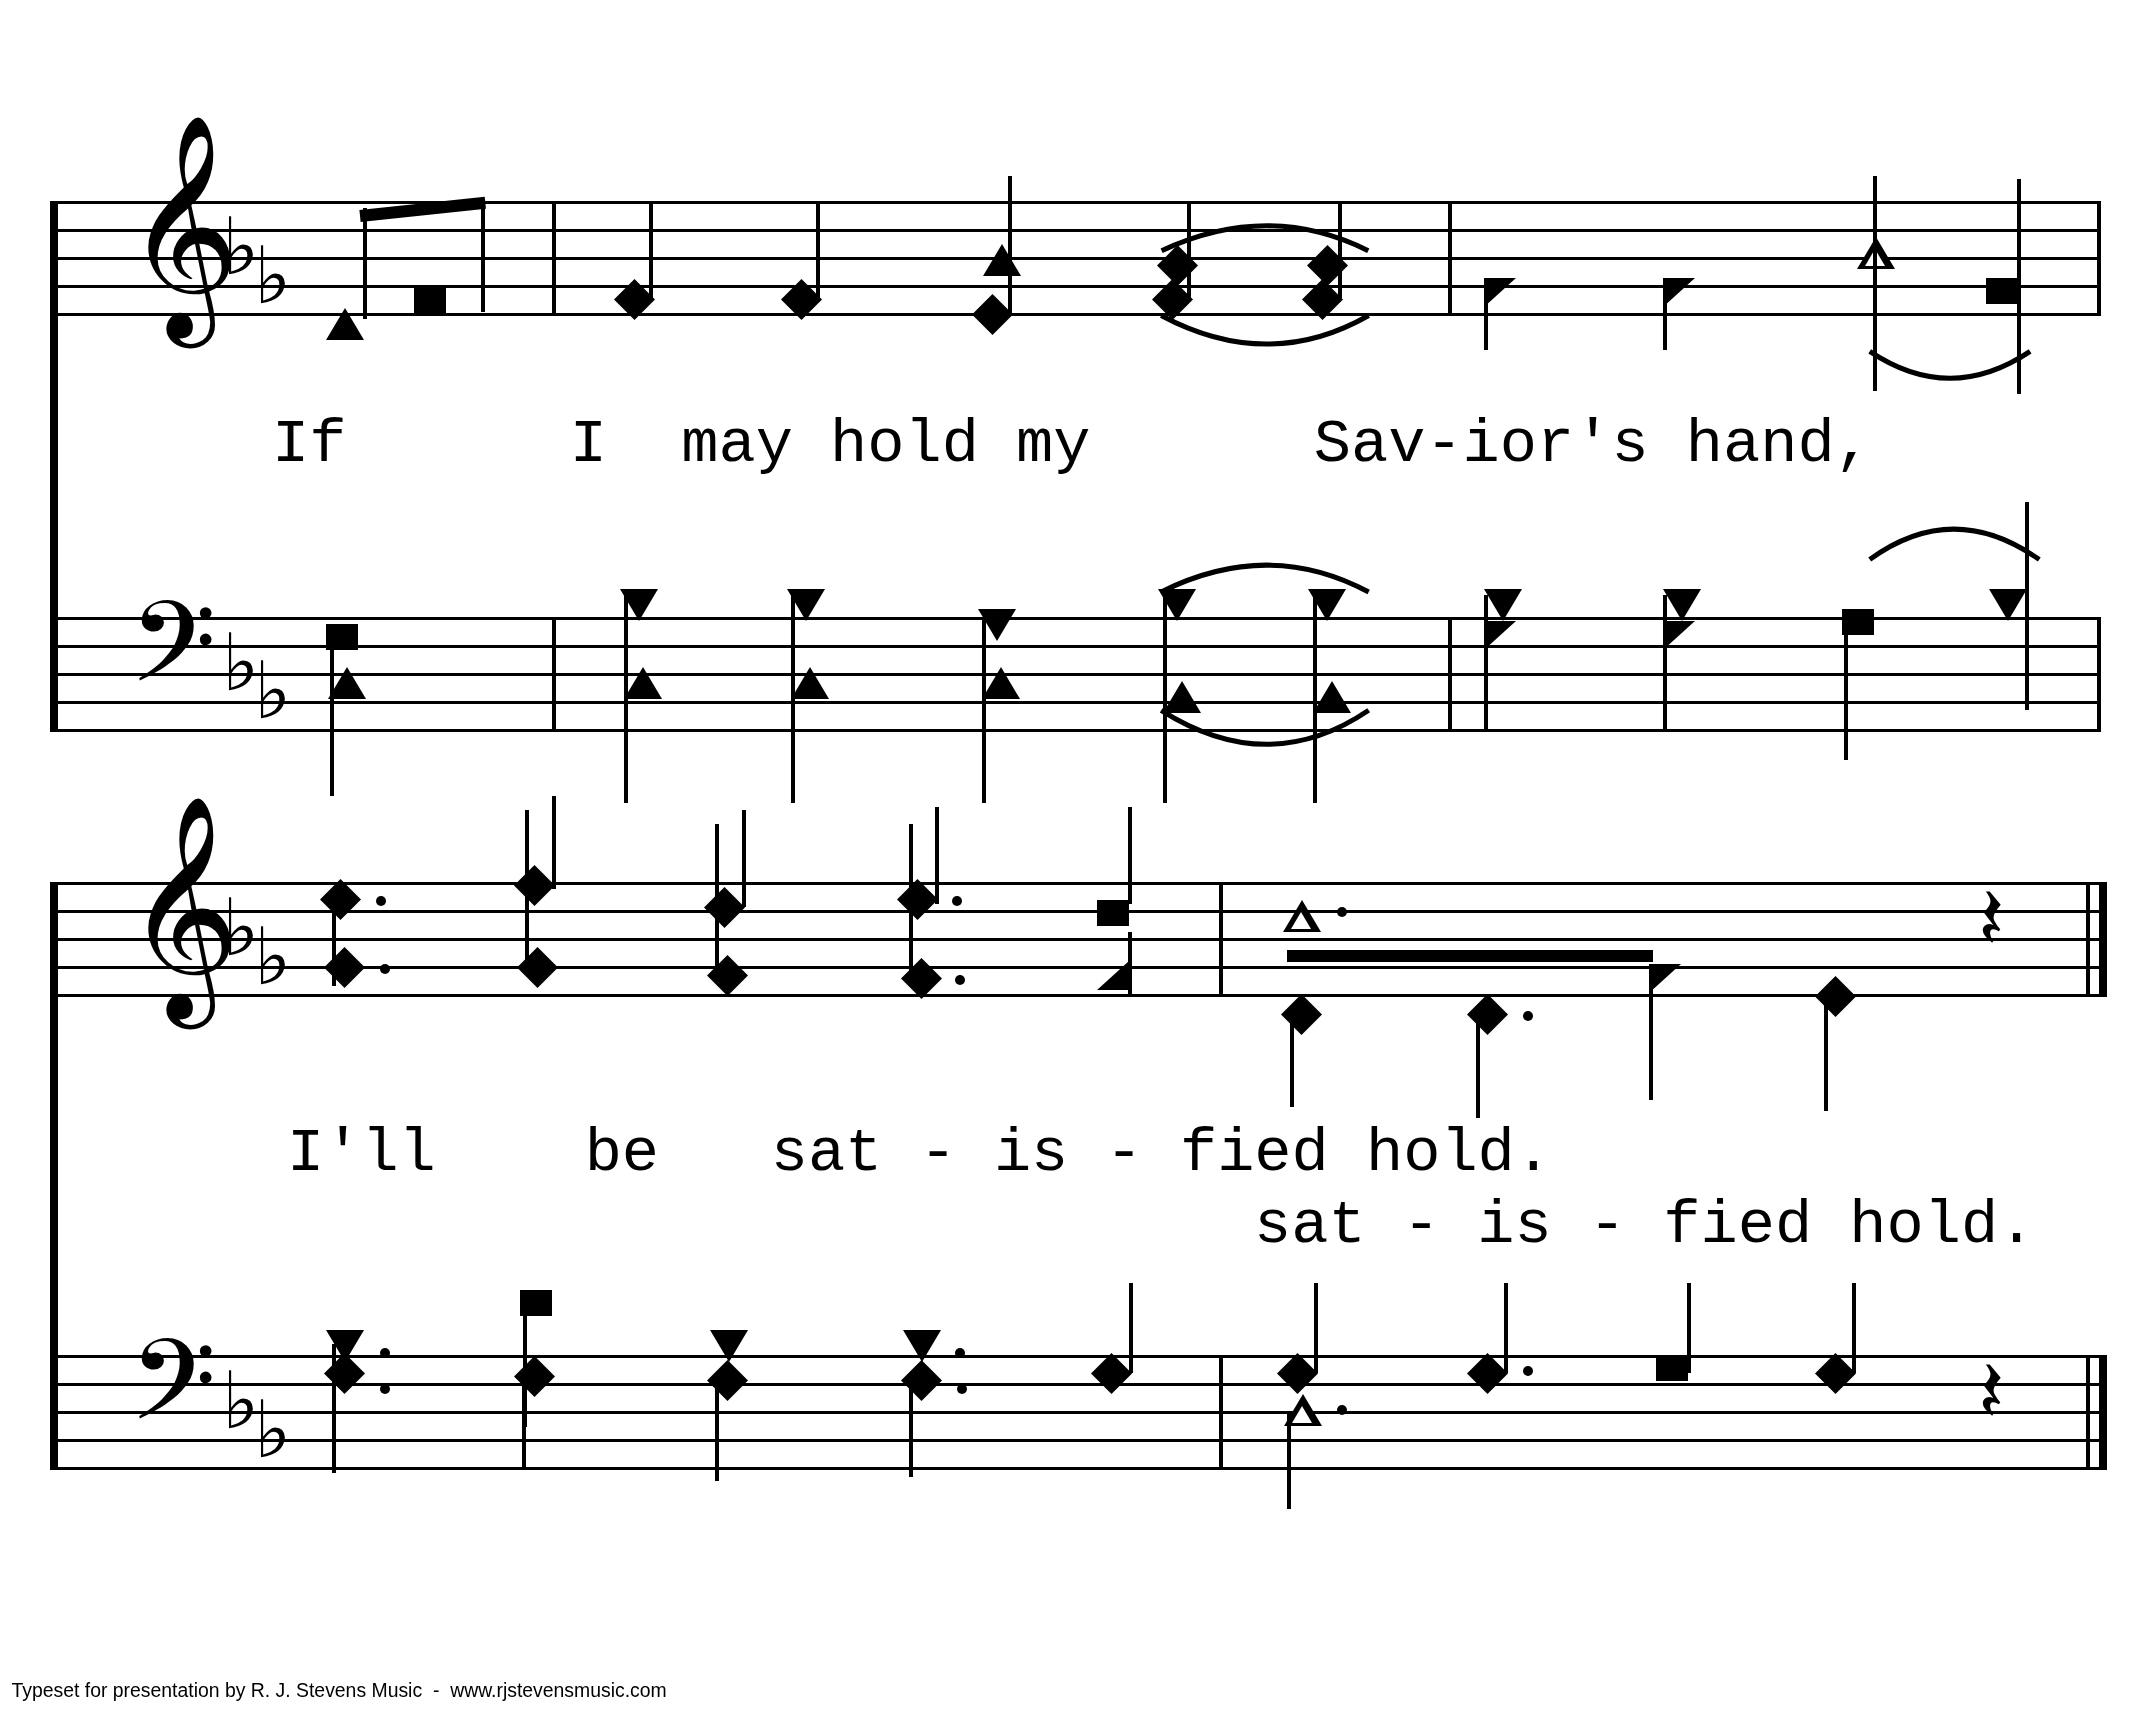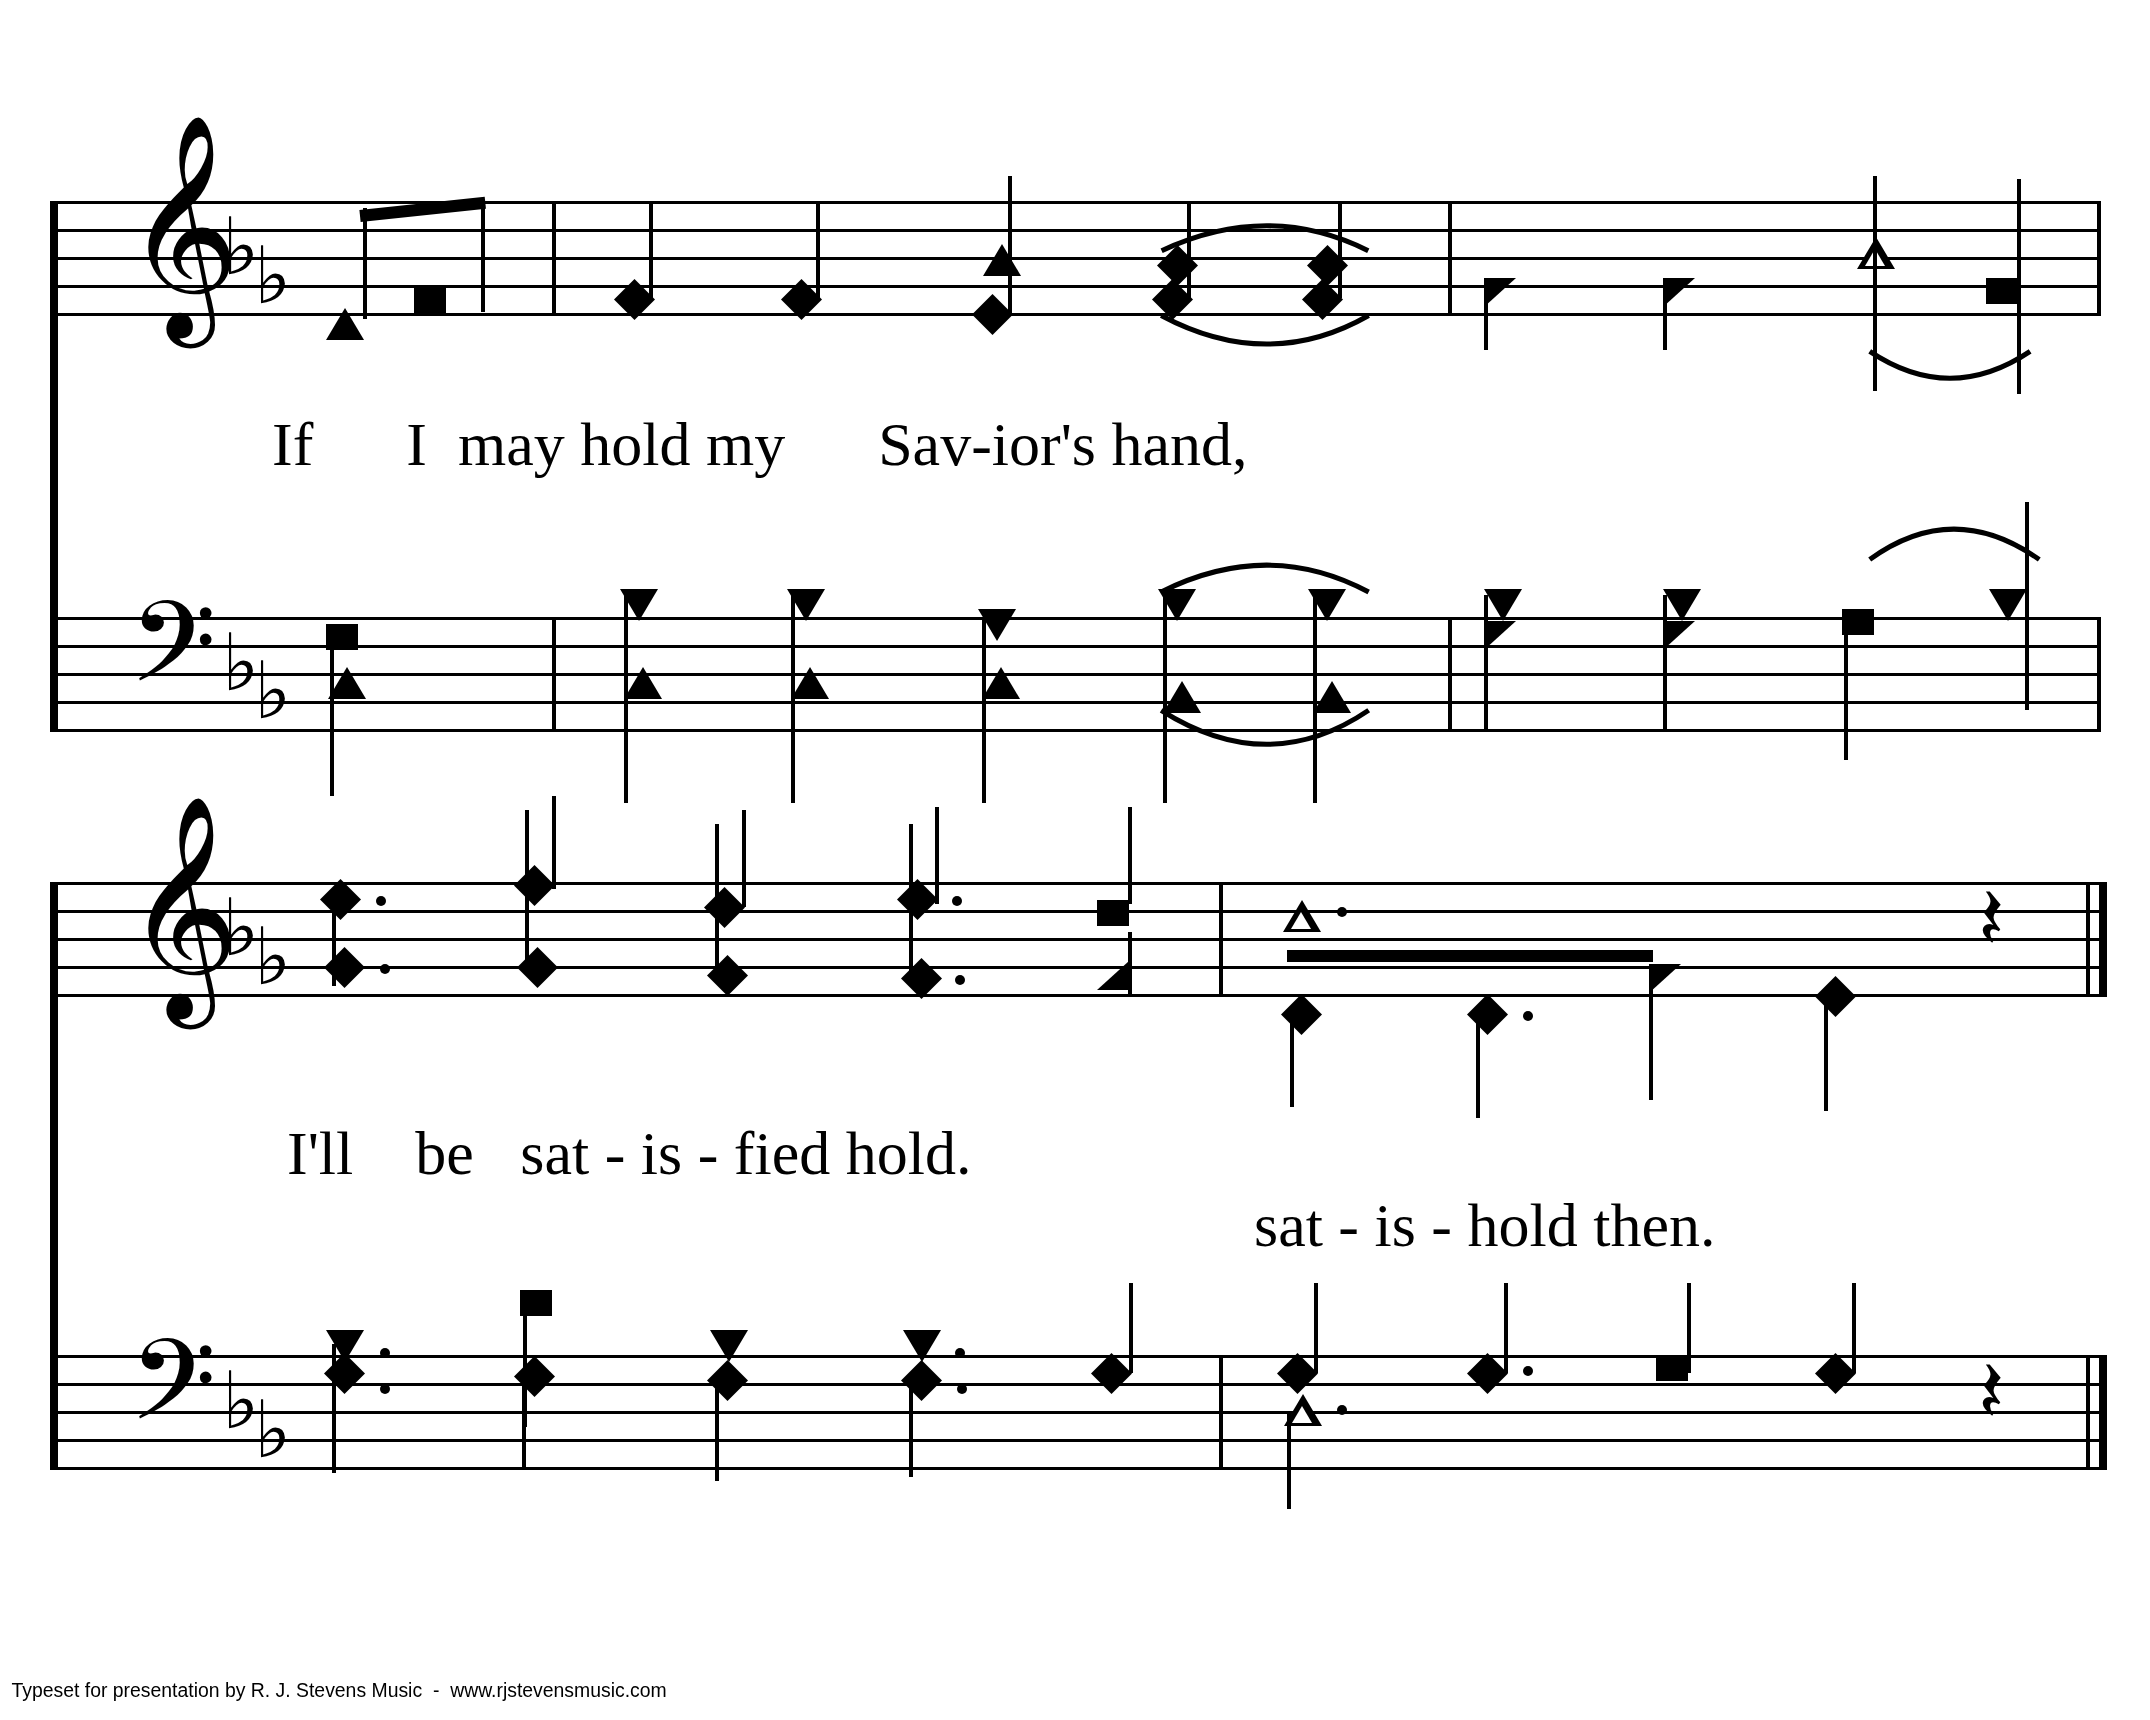--- a/index.html
+++ b/index.html
@@ -169,21 +169,21 @@
     line-height: 1;
     color: #000;
   }
 
   
   .slur { position: absolute; }
 
   
   .lyric {
     position: absolute;
-    font-family: Liberation Serif, serif;
+    font-family: Liberation Mono, monospace;
     font-size: 62px;
     color: #000;
     white-space: pre;
   }
 
   
   .footer {
     position: absolute;
     left: 11.5px;
     bottom: 18.6px;
@@ -401,21 +401,21 @@
     <div class="stem" style="left:1774px; top:993px; height:118px;"></div>
 
     <div class="beam" style="left:1237px; top:950px; width:366px;"></div>
 
     <div class="rest-quarter" style="left:1928px; top:875px;">𝄽</div>
 
     <div class="barline" style="left:2036px; top:882px; height:115px;"></div>
     <div class="barline thick" style="left:2049px; top:882px; height:115px;"></div>
 
     <div class="lyric" style="left:237px; top:1118px;">I'll    be   sat - is - fied hold.</div>
-    <div class="lyric" style="left:1204px; top:1190px;">sat - is - hold then.</div>
+    <div class="lyric" style="left:1204px; top:1190px;">sat - is - fied hold.</div>
 
     <div class="staff" style="top:1355px;">
       <div class="line l0"></div>
       <div class="line l1"></div>
       <div class="line l2"></div>
       <div class="line l3"></div>
       <div class="line l4"></div>
     </div>
     <div class="bracket" style="left:0px; top:1355px; height:115px;"></div>
 

